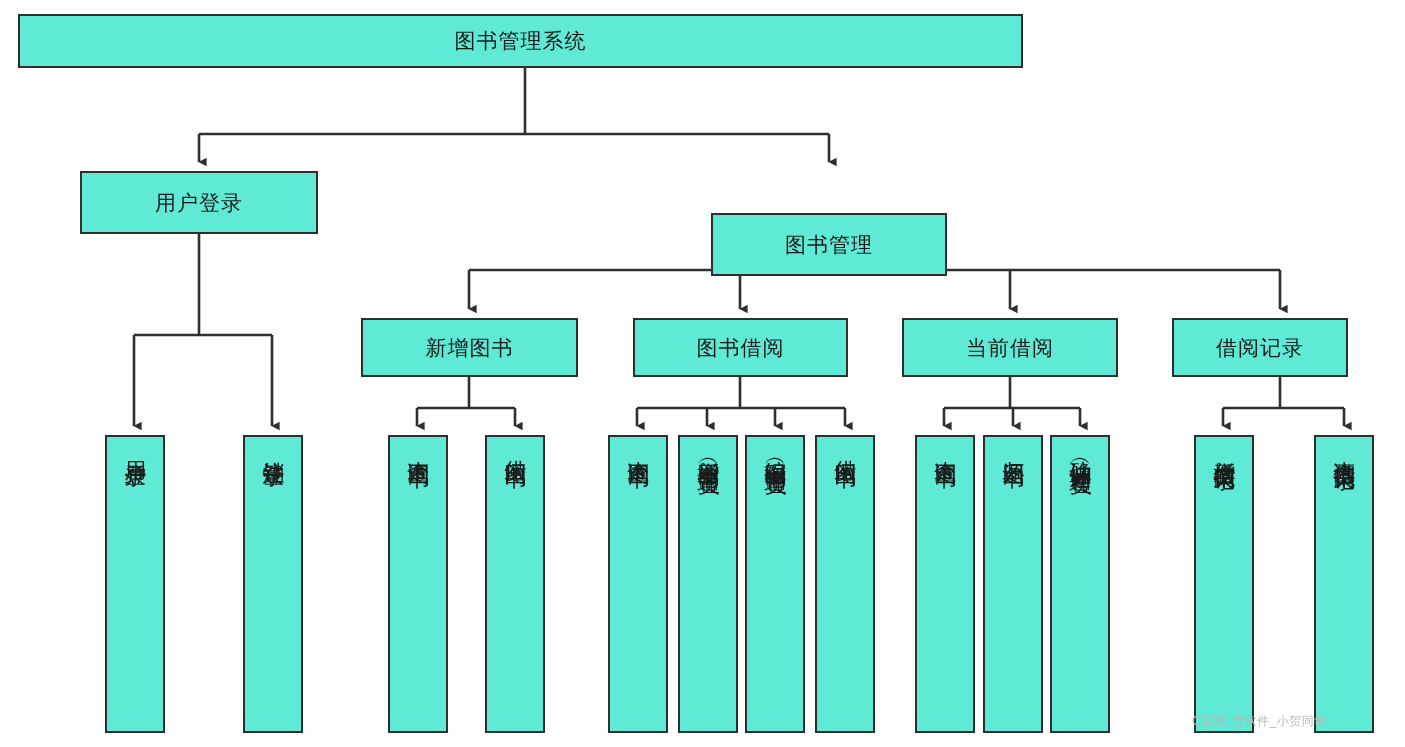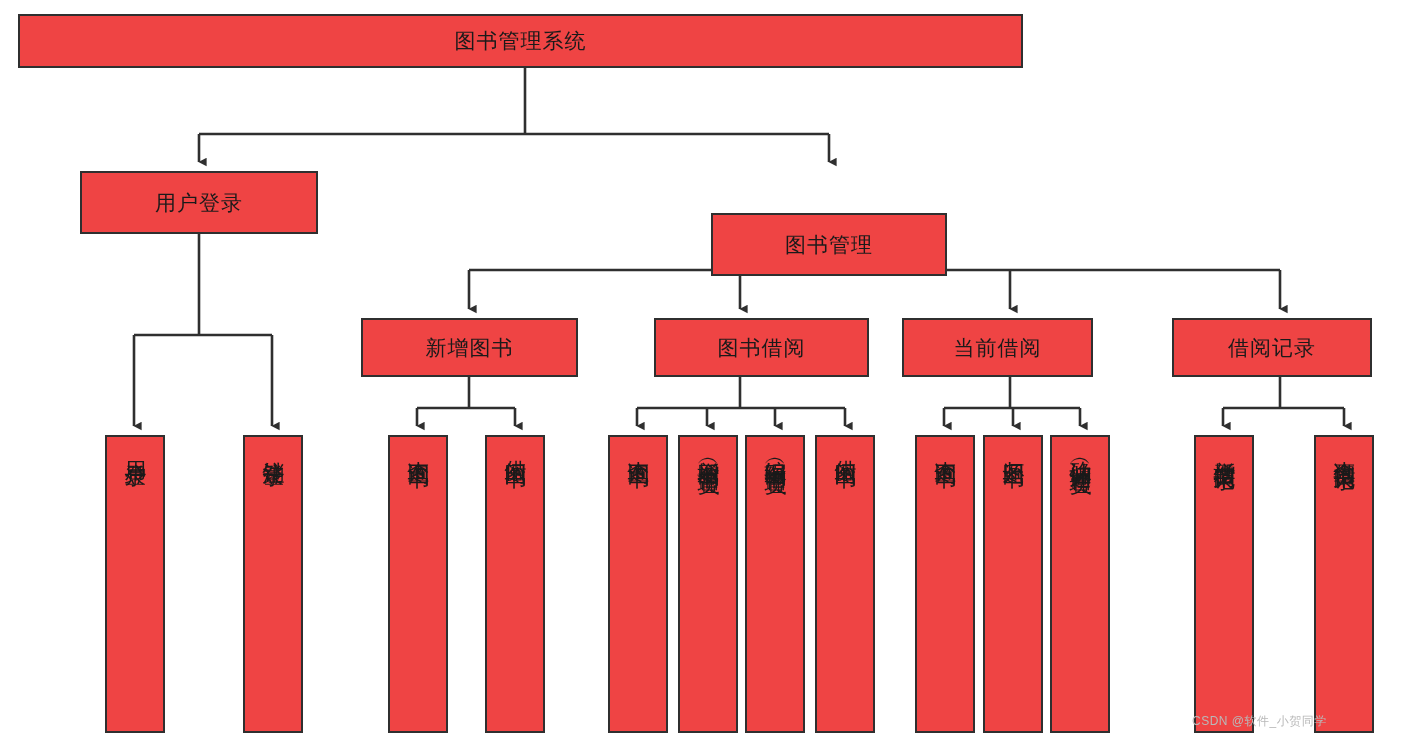--- a/index.html
+++ b/index.html
@@ -8,21 +8,21 @@
     background:#ffffff;
     font-family:"Liberation Sans","DejaVu Sans",sans-serif;
     overflow:hidden;
   }
   #canvas{position:relative;width:1405px;height:747px;}
   #wires{position:absolute;left:0;top:0;width:1405px;height:747px;}
 
   .node{
     position:absolute;
     box-sizing:border-box;
-    background:#ef4444;
+    background:#5eead4;
     border:2px solid #2f2f2f;
     display:flex;
     align-items:center;
     justify-content:center;
     color:#1a1a1a;
   }
   .node.h{ font-size:21px; letter-spacing:1px; }
   .node.leaf{
     align-items:flex-start;
     justify-content:center;
@@ -101,23 +101,23 @@
       <path d="M1344,408 L1344,426" marker-end="url(#arw)"></path>
     </g>
   </svg>
 
   <div class="node h" style="left:18px;top:14px;width:1005px;height:54px;">图书管理系统</div>
 
   <div class="node h" style="left:80px;top:171px;width:238px;height:63px;">用户登录</div>
   <div class="node h" style="left:711px;top:171px;width:236px;height:63px;margin-top:42px;">图书管理</div>
 
   <div class="node h" style="left:361px;top:318px;width:217px;height:59px;">新增图书</div>
-  <div class="node h" style="left:654px;top:318px;width:215px;height:59px;">图书借阅</div>
-  <div class="node h" style="left:902px;top:318px;width:191px;height:59px;">当前借阅</div>
-  <div class="node h" style="left:1172px;top:318px;width:200px;height:59px;">借阅记录</div>
+  <div class="node h" style="left:633px;top:318px;width:215px;height:59px;">图书借阅</div>
+  <div class="node h" style="left:902px;top:318px;width:216px;height:59px;">当前借阅</div>
+  <div class="node h" style="left:1172px;top:318px;width:176px;height:59px;">借阅记录</div>
 
   <div class="node leaf" style="left:105px;top:435px;width:60px;height:298px;">
     <span class="vtext">用户登录</span>
   </div>
   <div class="node leaf" style="left:243px;top:435px;width:60px;height:298px;">
     <span class="vtext">注销登录</span>
   </div>
 
   <div class="node leaf" style="left:388px;top:435px;width:60px;height:298px;">
     <span class="vtext">查询图书</span>

